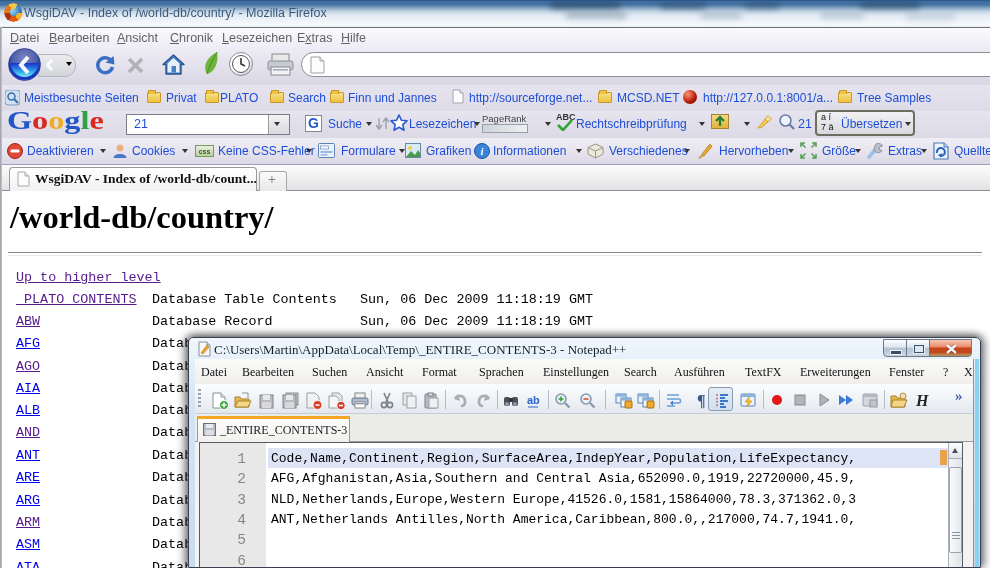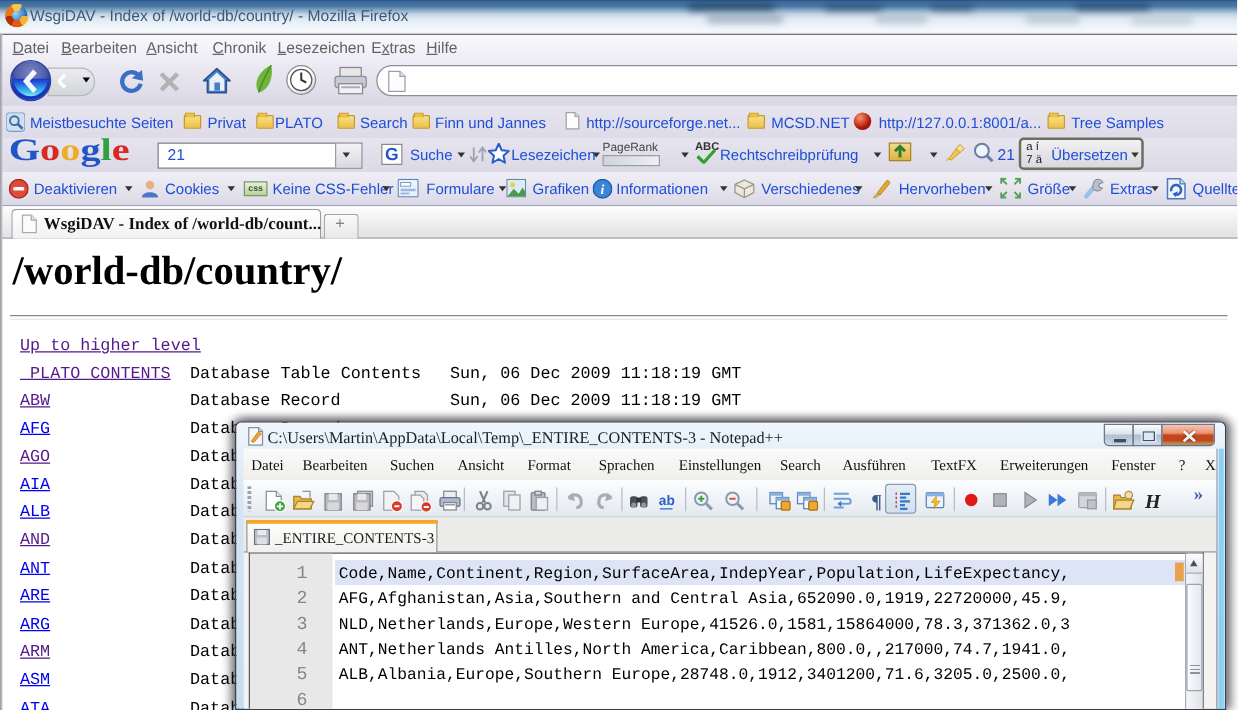--- a/index.html
+++ b/index.html
@@ -530,21 +530,20 @@
         <div class="lnum" style="top:48.5px">3</div>
         <div class="lnum" style="top:68.9px">4</div>
         <div class="lnum" style="top:89.3px">5</div>
         <div class="lnum" style="top:109.7px">6</div>
         <div style="position:absolute;left:68px;top:5px;right:14px;height:20px;background:#dce4f6"></div>
         <div style="position:absolute;right:15px;top:7px;width:7px;height:15px;background:#e8a24c"></div>
         <div class="eline" style="top:7.5px">Code,Name,Continent,Region,SurfaceArea,IndepYear,Population,LifeExpectancy,</div>
         <div class="eline" style="top:28px">AFG,Afghanistan,Asia,Southern and Central Asia,652090.0,1919,22720000,45.9,</div>
         <div class="eline" style="top:48.5px">NLD,Netherlands,Europe,Western Europe,41526.0,1581,15864000,78.3,371362.0,3</div>
         <div class="eline" style="top:68.9px">ANT,Netherlands Antilles,North America,Caribbean,800.0,,217000,74.7,1941.0,</div>
-        <div class="eline" style="top:89.3px">ALB,Albania,Europe,Southern Europe,28748.0,1912,3401200,71.6,3205.0,2500.0,</div>
         <div id="scroll">
           <div style="position:absolute;left:0;top:0;width:13px;height:15px;background:linear-gradient(#fdfdfe,#dfe3e8);border-bottom:1px solid #aab">
             <div style="position:absolute;left:3px;top:5px;width:0;height:0;border-left:3.5px solid transparent;border-right:3.5px solid transparent;border-bottom:5px solid #4a5058"></div>
           </div>
           <div style="position:absolute;left:0;top:24px;width:13px;height:86px;background:linear-gradient(90deg,#fafbfc,#e4e8ee);border:1px solid #9aa4b0;border-radius:2px;box-sizing:border-box">
             <div style="position:absolute;left:2px;top:64px;width:8px;height:8px;background:repeating-linear-gradient(#8a94a0 0 1px,transparent 1px 3px)"></div>
           </div>
         </div>
       </div>
     </div>

